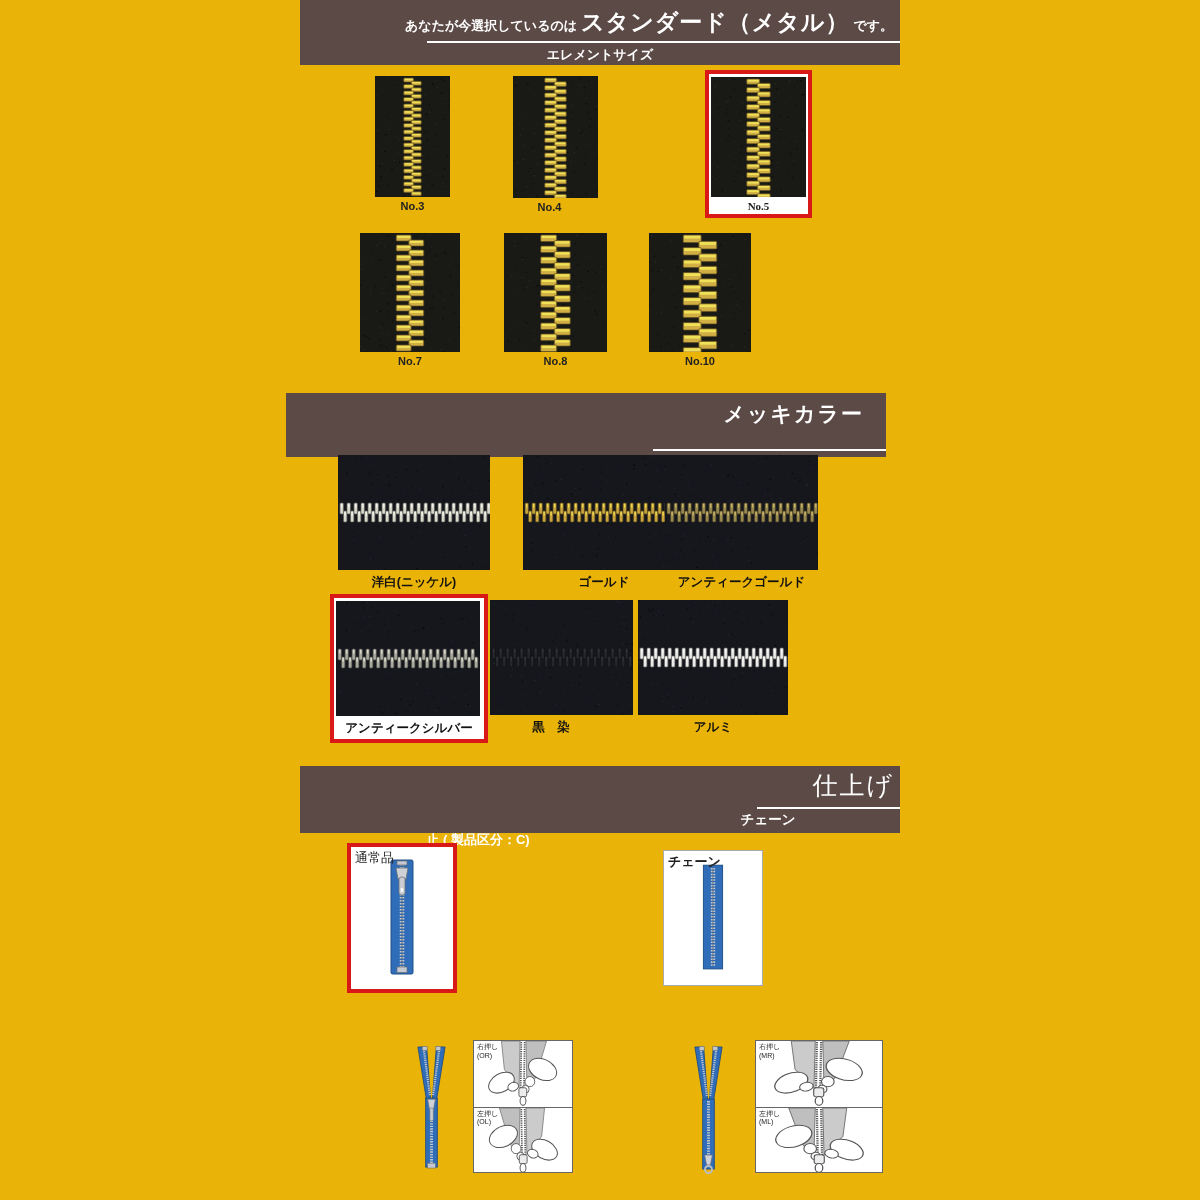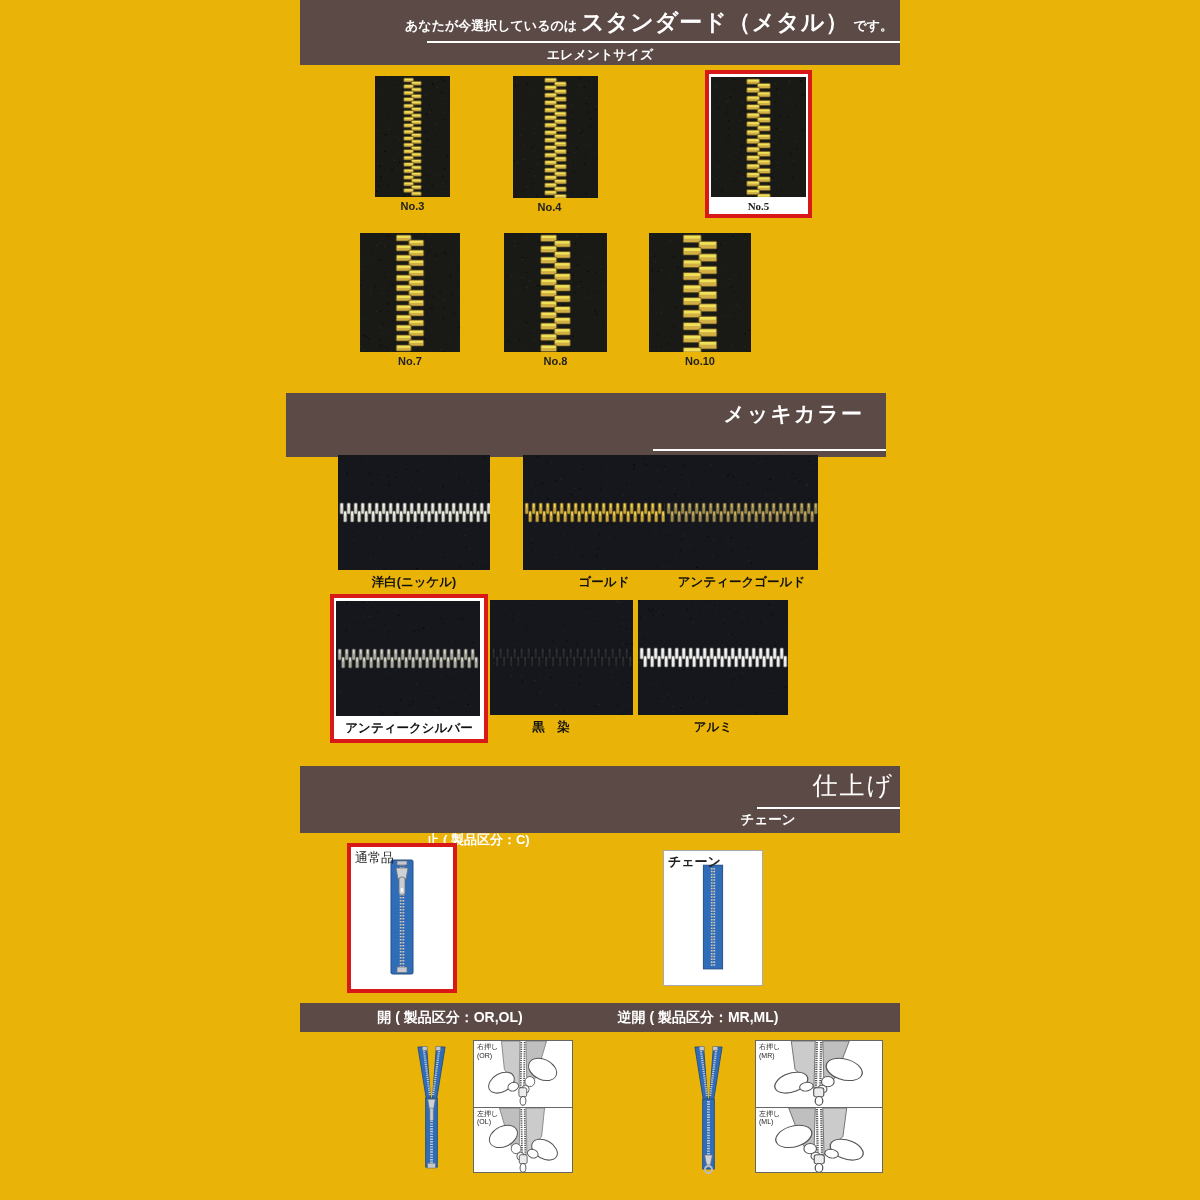--- a/index.html
+++ b/index.html
@@ -2523,24 +2523,20 @@
     </div>
     <div class="pimg">
         <svg width="96" height="132" viewBox="0 0 100 140" preserveAspectRatio="none" style="overflow:hidden">
           <rect x="40" y="14" width="20" height="110" fill="#2f6db8" stroke="rgb(34,78,132)" stroke-width="1"></rect>
           <line x1="50" y1="17" x2="50" y2="121" stroke="#c6cad0" stroke-width="4.5" stroke-dasharray="1.6,1.4"></line>
           <line x1="50" y1="17" x2="50" y2="121" stroke="#57606b" stroke-width="0.8"></line>
         </svg>
       </div>
   </div>
 
-  <div class="band band-open">
-    <div class="bo-label" style="left:150px">開 ( 製品区分：OR,OL)</div>
-    <div class="bo-label" style="left:398px">逆開 ( 製品区分：MR,ML)</div>
-  </div>
 
   <div class="ozip" style="left:415px;top:1045px">
       <svg width="33" height="128" viewBox="0 0 34 130" preserveAspectRatio="none" style="overflow:hidden">
         <polygon points="3,2 12,2 16,54 12,57" fill="#2f6db8" stroke="rgb(33,76,129)" stroke-width="0.9"></polygon>
         <polygon points="31,2 22,2 18,54 22,57" fill="#2f6db8" stroke="rgb(33,76,129)" stroke-width="0.9"></polygon>
         <rect x="11" y="54" width="12" height="70" fill="#2f6db8" stroke="rgb(33,76,129)" stroke-width="0.9"></rect>
         <line x1="9" y1="4" x2="15.5" y2="52" stroke="#c4c8ce" stroke-width="2.2" stroke-dasharray="1.2,1"></line>
         <line x1="25" y1="4" x2="18.5" y2="52" stroke="#c4c8ce" stroke-width="2.2" stroke-dasharray="1.2,1"></line>
         <line x1="17" y1="56" x2="17" y2="122" stroke="#c4c8ce" stroke-width="3" stroke-dasharray="1.4,1.2"></line>
         <rect x="7.5" y="1.5" width="5" height="4" fill="#c4c8ce" stroke="#676b71" stroke-width="0.5"></rect>

